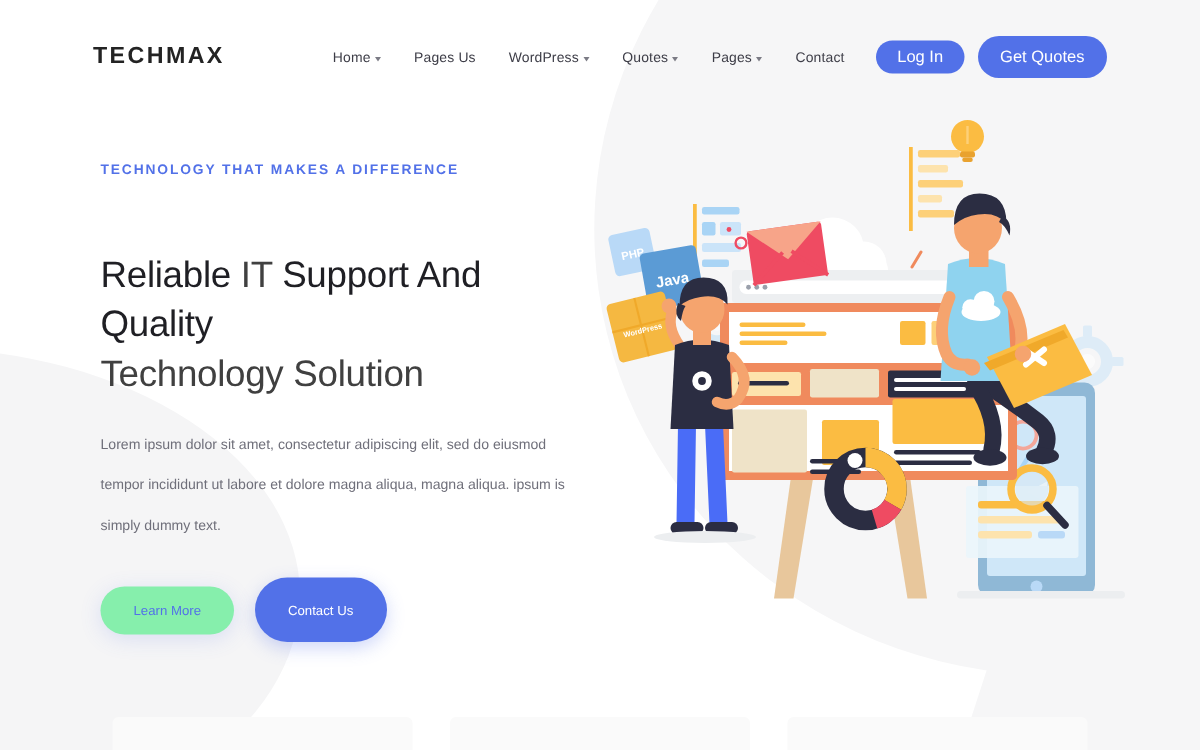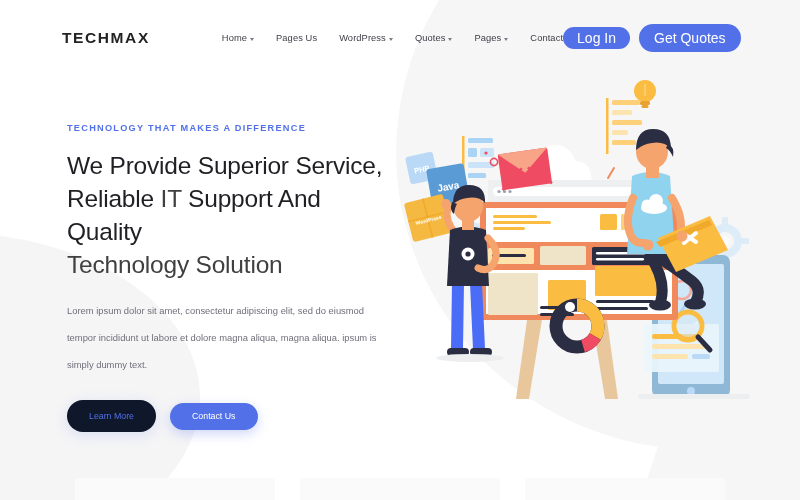--- a/index.html
+++ b/index.html
@@ -85,35 +85,35 @@
     position: relative; top: 1px;
   }
   .header-actions {
     margin-left: auto;
     display: flex; align-items: center; gap: 9px;
   }
   .btn-pill {
     border: none; cursor: pointer;
     border-radius: 999px;
     font-family: inherit;
-    font-size: 14px;
+    font-size: 11px;
     color: #ffffff;
     background: #5271e8;
     padding: 0 14px;
     height: 22px;
     display: inline-flex; align-items: center; justify-content: center;
     white-space: nowrap;
     text-align: center;
   }
   .btn-pill.wide { padding: 14px 15px; }
 
   
   .hero-left {
     position: absolute;
-    left: 67px; top: 123px;
+    left: 67px; top: 108px;
     width: 335px;
     z-index: 20;
   }
   .eyebrow {
     font-size: 9.2px;
     font-weight: bold;
     letter-spacing: 1.25px;
     color: #5271e8;
     text-transform: uppercase;
     margin-bottom: 16px;
@@ -129,37 +129,37 @@
   .headline .hl { color: #404040; }
   .hero-para {
     font-size: 9.4px;
     line-height: 27px;
     color: #6f6f7a;
     width: 318px;
     margin-bottom: 22px;
   }
   .cta-row { display: flex; align-items: center; gap: 14px; }
   .btn-learn {
-    background: #0f172a;
+    background: #86efac;
     color: #5271e8;
     border: none; cursor: pointer;
     font-family: inherit; font-size: 8.8px;
     border-radius: 999px;
     height: 27px; padding: 16px 22px;
     box-shadow: 0 3px 14px rgba(82,113,232,.17);
     display: inline-flex; align-items: center; justify-content: center;
     white-space: nowrap;
   }
   .btn-contact {
     background: #5271e8;
     color: #ffffff;
     border: none; cursor: pointer;
     font-family: inherit; font-size: 8.8px;
     border-radius: 999px;
-    height: 27px; padding: 0 22px;
+    height: 43px; padding: 0 22px;
     box-shadow: 0 4px 12px rgba(82,113,232,.28);
     display: inline-flex; align-items: center; justify-content: center;
     white-space: nowrap;
   }
 
   
   .illus {
     position: absolute;
     left: 400px; top: 58px;
     width: 390px; height: 345px;
@@ -224,21 +224,21 @@
     <div class="header-actions">
       <button class="btn-pill">Log In</button>
       <button class="btn-pill wide">Get Quotes</button>
     </div>
   </header>
 
   <section class="hero-left">
     <div class="eyebrow">TECHNOLOGY THAT MAKES A DIFFERENCE</div>
 
     <h1 class="headline">
-      <span>We Provide Superior Service,</span><br>
+      <br>
       <span>Reliable </span><span class="hl">IT</span><span> Support And Quality</span><br>
       <span class="hl">Technology Solution</span>
     </h1>
 
     <p class="hero-para">Lorem ipsum dolor sit amet, consectetur adipiscing elit, sed do eiusmod tempor incididunt ut labore et dolore magna aliqua, magna aliqua. ipsum is simply dummy text.</p>
 
     <div class="cta-row">
       <button class="btn-learn">Learn More</button>
       <button class="btn-contact">Contact Us</button>
     </div>

